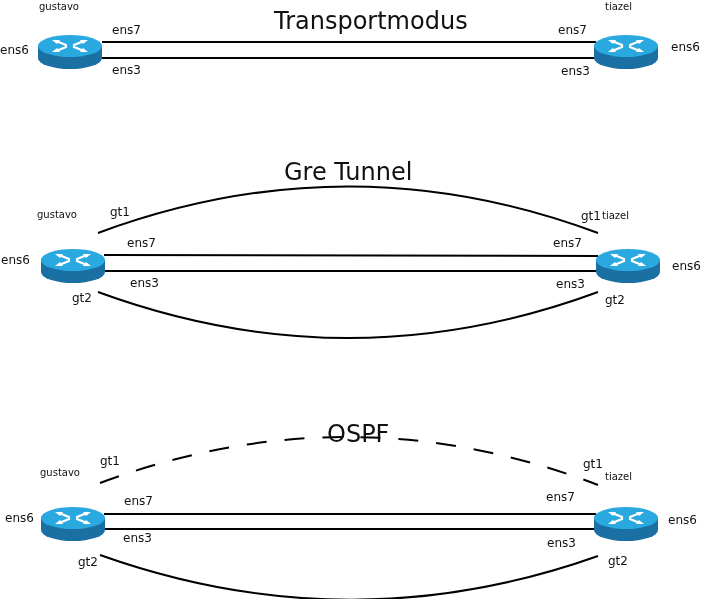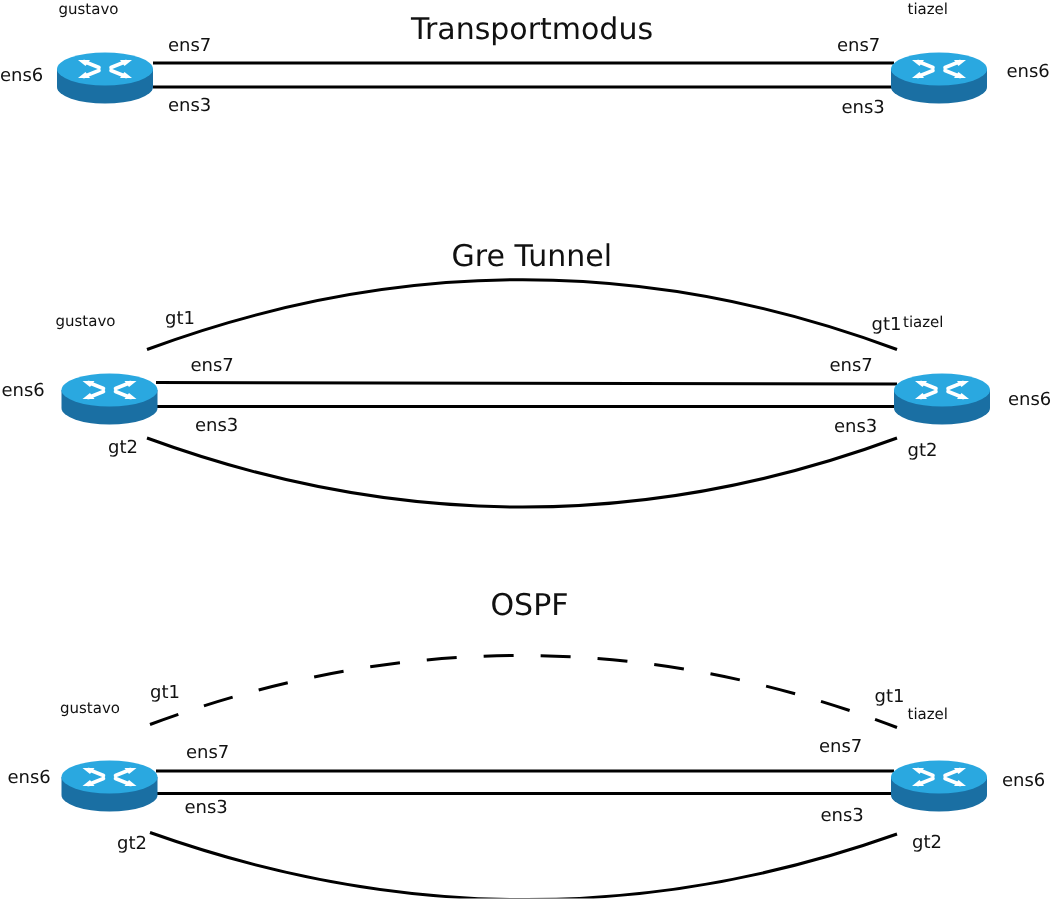--- a/index.html
+++ b/index.html
@@ -1,20 +1,20 @@
 <!DOCTYPE html>
 <html><head>
 <meta charset="utf-8">
 <style>
   html, body { margin: 0; padding: 0; background: #ffffff; }
   body { width: 701px; height: 599px; overflow: hidden; position: relative;
          font-family: "DejaVu Sans", sans-serif; color: #111; }
   svg#diagram { position: absolute; left: 0; top: 0; }
   .lbl { position: absolute; white-space: nowrap; line-height: 1; }
-  .title { font-size: 20px; text-align: center; }
+  .title { font-size: 24px; text-align: center; }
   .host { font-size: 10px; }
   .iface { font-size: 12px; }
 </style>
 </head>
 <body>
 
 <svg id="diagram" width="701" height="599">
   <defs>
     <g id="router">
       <path d="M0,8 L0,20 A32,11 0 0 0 64,20 L64,8 Z" fill="#1a6fa3"></path>
@@ -64,35 +64,35 @@
 <div class="lbl title" style="left:274px;top:9px;">Transportmodus</div>
 <div class="lbl host" style="left:39px;top:2px;">gustavo</div>
 <div class="lbl host" style="left:605px;top:2px;">tiazel</div>
 <div class="lbl iface" style="left:0px;top:44px;">ens6</div>
 <div class="lbl iface" style="left:671px;top:41px;">ens6</div>
 <div class="lbl iface" style="left:112px;top:24px;">ens7</div>
 <div class="lbl iface" style="left:112px;top:64px;">ens3</div>
 <div class="lbl iface" style="left:558px;top:24px;">ens7</div>
 <div class="lbl iface" style="left:561px;top:65px;">ens3</div>
 
-<div class="lbl title" style="left:301px;top:160px;">Gre Tunnel</div>
+<div class="lbl title" style="left:284px;top:160px;">Gre Tunnel</div>
 <div class="lbl host" style="left:37px;top:210px;">gustavo</div>
 <div class="lbl host" style="left:602px;top:211px;">tiazel</div>
 <div class="lbl iface" style="left:1px;top:254px;">ens6</div>
 <div class="lbl iface" style="left:672px;top:260px;">ens6</div>
 <div class="lbl iface" style="left:127px;top:237px;">ens7</div>
 <div class="lbl iface" style="left:130px;top:277px;">ens3</div>
 <div class="lbl iface" style="left:553px;top:237px;">ens7</div>
 <div class="lbl iface" style="left:556px;top:278px;">ens3</div>
 <div class="lbl iface" style="left:110px;top:206px;">gt1</div>
 <div class="lbl iface" style="left:581px;top:210px;">gt1</div>
 <div class="lbl iface" style="left:72px;top:292px;">gt2</div>
 <div class="lbl iface" style="left:605px;top:294px;">gt2</div>
 
-<div class="lbl title" style="left:327px;top:393px;">OSPF</div>
+<div class="lbl title" style="left:327px;top:422px;">OSPF</div>
 <div class="lbl host" style="left:40px;top:468px;">gustavo</div>
 <div class="lbl host" style="left:605px;top:472px;">tiazel</div>
 <div class="lbl iface" style="left:5px;top:512px;">ens6</div>
 <div class="lbl iface" style="left:668px;top:514px;">ens6</div>
 <div class="lbl iface" style="left:124px;top:495px;">ens7</div>
 <div class="lbl iface" style="left:123px;top:532px;">ens3</div>
 <div class="lbl iface" style="left:546px;top:491px;">ens7</div>
 <div class="lbl iface" style="left:547px;top:537px;">ens3</div>
 <div class="lbl iface" style="left:100px;top:455px;">gt1</div>
 <div class="lbl iface" style="left:583px;top:458px;">gt1</div>

